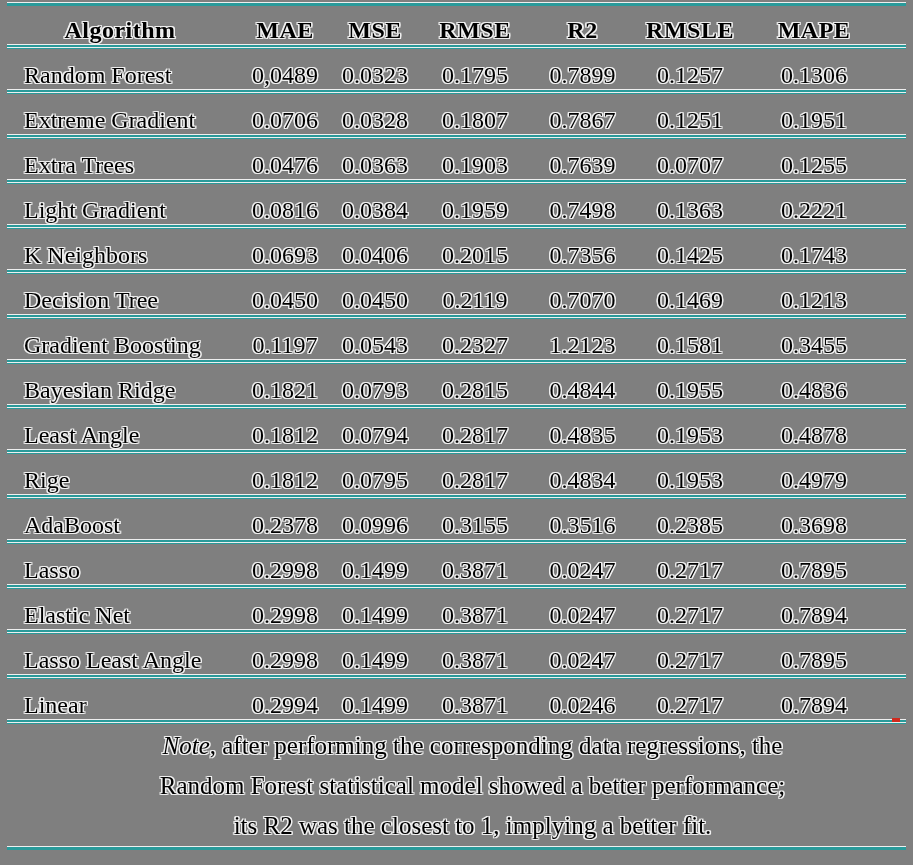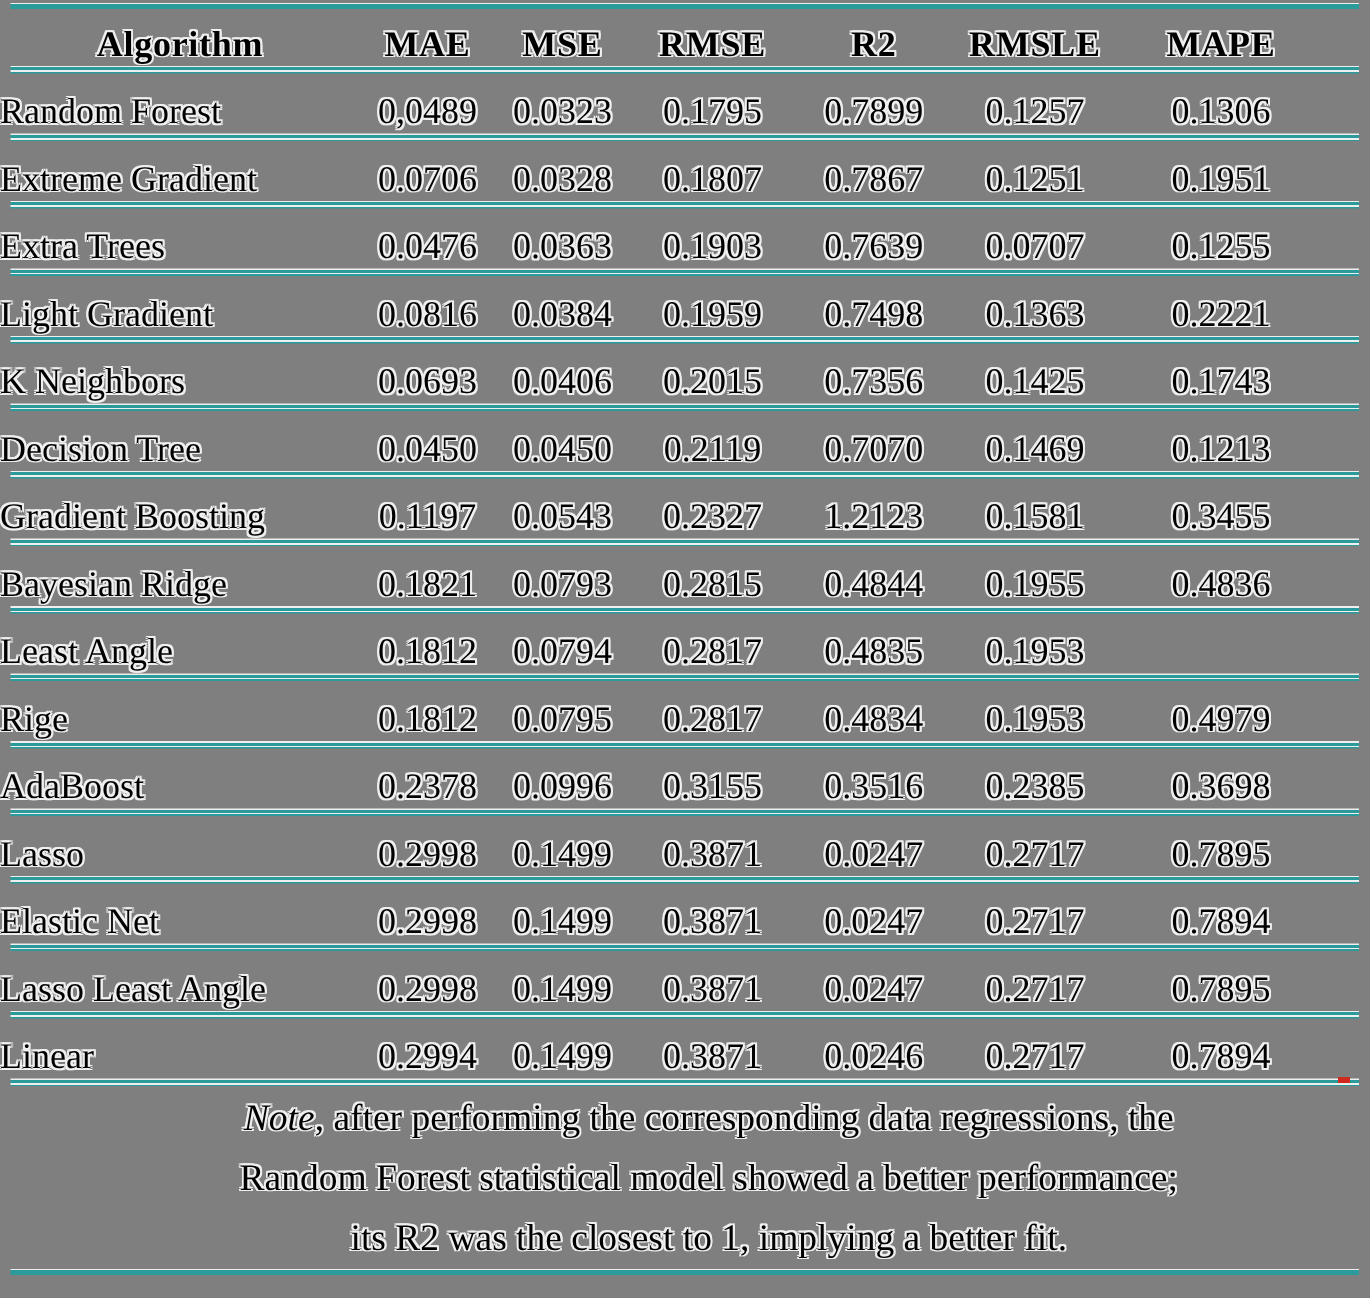--- a/index.html
+++ b/index.html
@@ -42,21 +42,21 @@
     background: linear-gradient(to bottom,
       var(--outline) 0px, var(--outline) 1px,
       var(--teal) 1px, var(--teal) 4px);
   }
 
   .row { display: flex; align-items: flex-end; }
   .header-row { height: 38px; font-size: 24px; font-weight: bold; letter-spacing: 0.5px; }
   .data-row { height: 40px; font-size: 24px; }
 
   .cell { text-align: center; white-space: nowrap; overflow: hidden; }
-  .c0 { width: 240px; text-align: left; }
+  .c0 { width: 240px; text-align: left; padding-left: 24px; }
   .header-row .c0 { text-align: center; padding-left: 0; }
   .c1 { width: 90px; }
   .c2 { width: 90px; }
   .c3 { width: 110px; }
   .c4 { width: 105px; }
   .c5 { width: 110px; }
   .c6 { width: 168px; padding-right: 30px; }
 
   .red-tick {
     display: none; position: absolute;
@@ -196,20 +196,21 @@
       
     </div>
 
     <div class="row data-row etched">
       <div class="cell c0">Least Angle</div>
       <div class="cell c1">0.1812</div>
       <div class="cell c2">0.0794</div>
       <div class="cell c3">0.2817</div>
       <div class="cell c4">0.4835</div>
       <div class="cell c5">0.1953</div>
+      <div class="cell c6">0.4878</div>
     </div>
     <div class="rule">
       
     </div>
 
     <div class="row data-row etched">
       <div class="cell c0">Rige</div>
       <div class="cell c1">0.1812</div>
       <div class="cell c2">0.0795</div>
       <div class="cell c3">0.2817</div>

